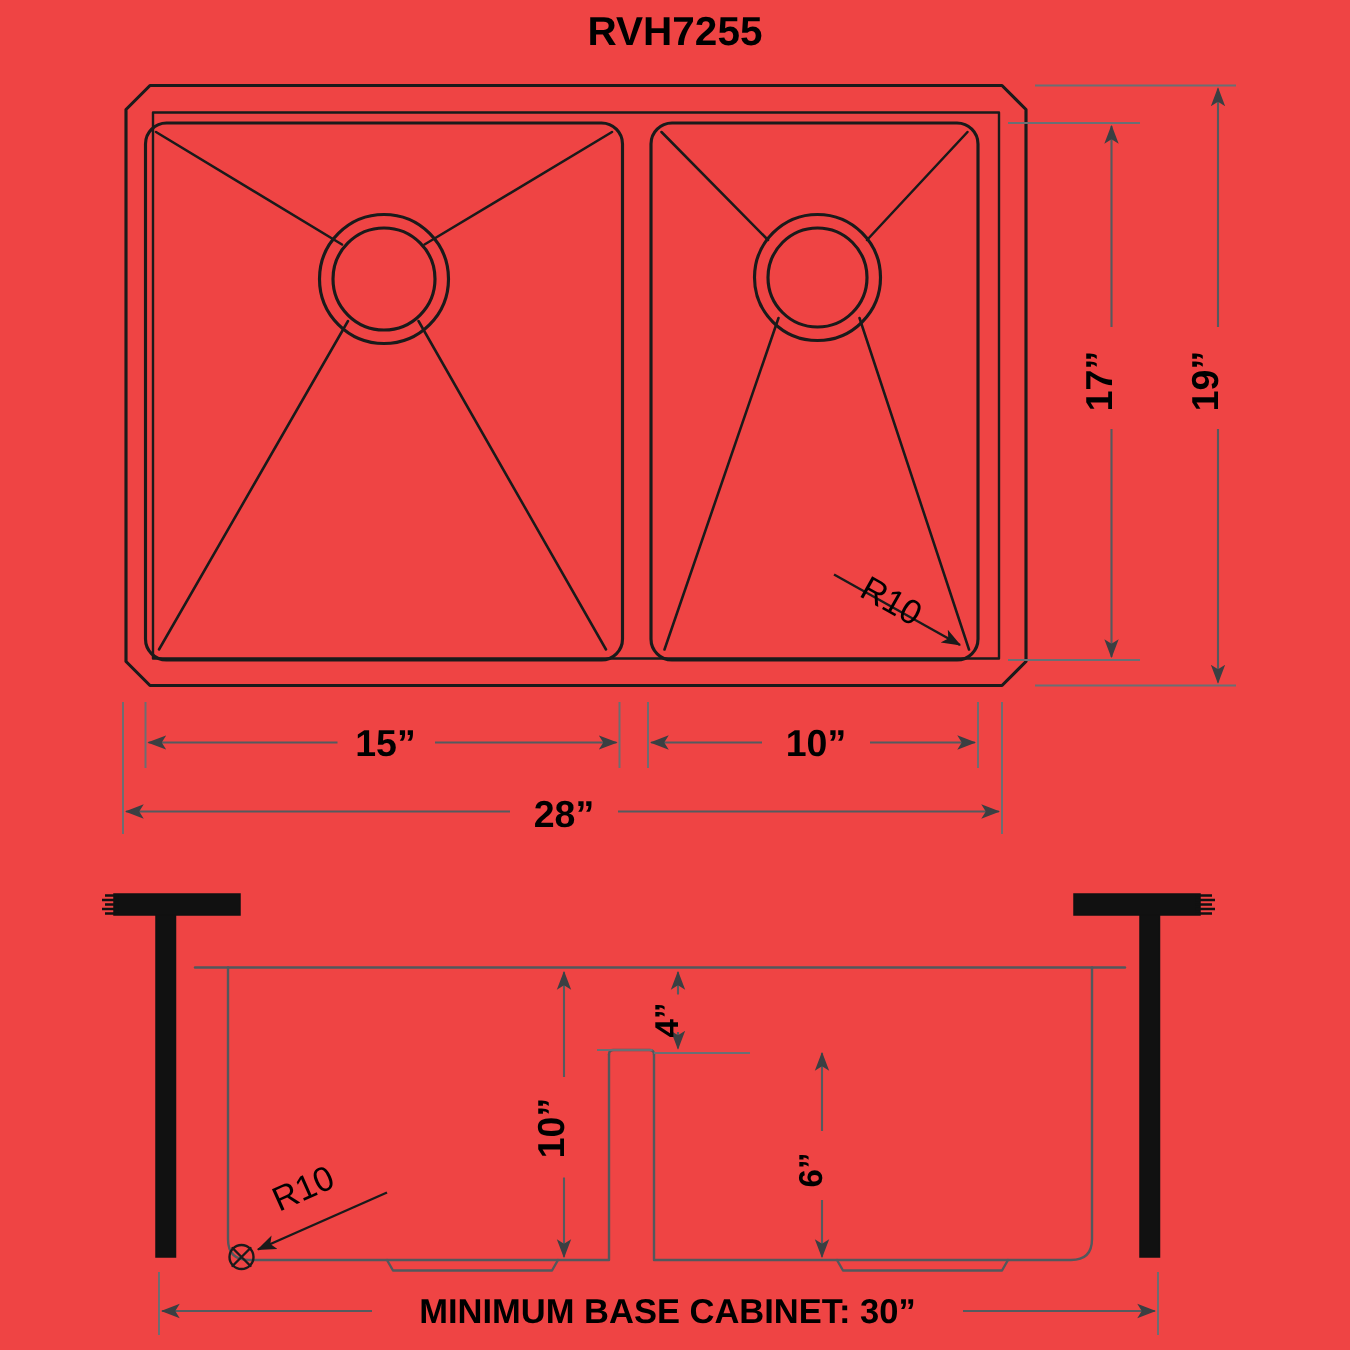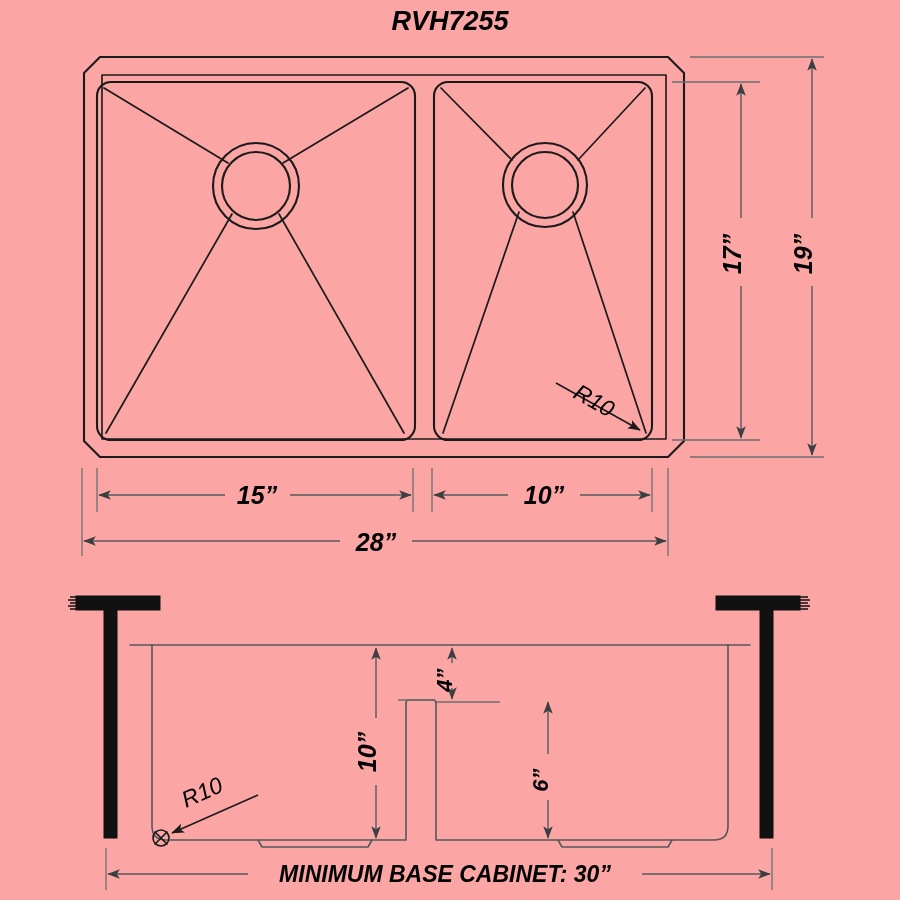--- a/index.html
+++ b/index.html
@@ -11,22 +11,21 @@
   body {
     width: 900px;
     height: 900px;
     font-family: "Liberation Sans", sans-serif;
     overflow: hidden;
   }
   #sheet {
     position: relative;
     width: 900px;
     height: 900px;
-    background: #fca5a5;
-    font-style: italic;
+    background: #ef4444;
   }
   #drawing {
     position: absolute;
     top: 0;
     left: 0;
     width: 900px;
     height: 900px;
   }
   .ttl {
     font-family: "Liberation Sans", sans-serif;

